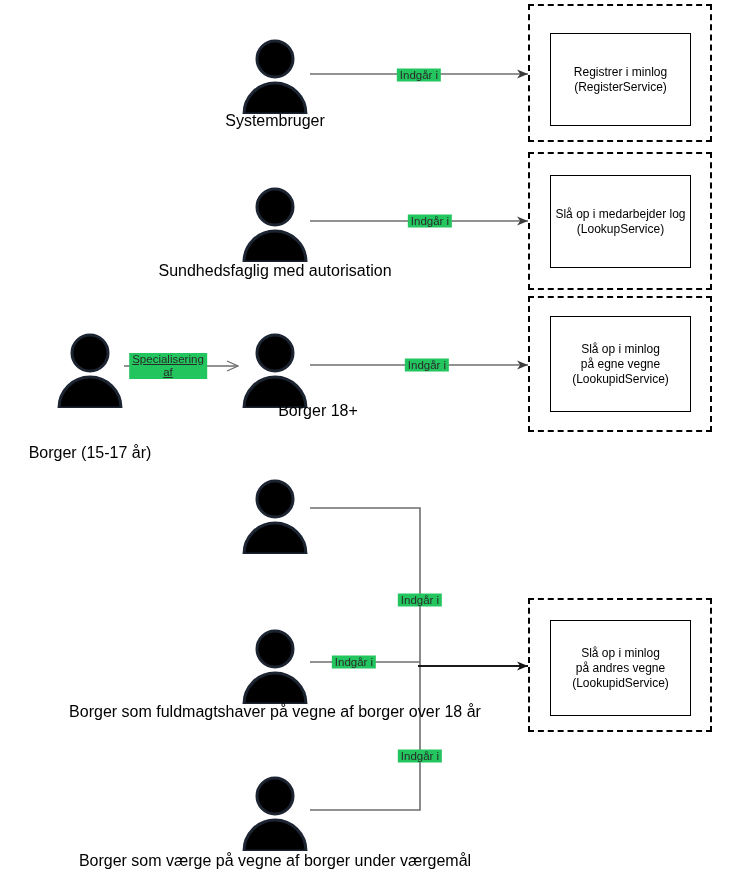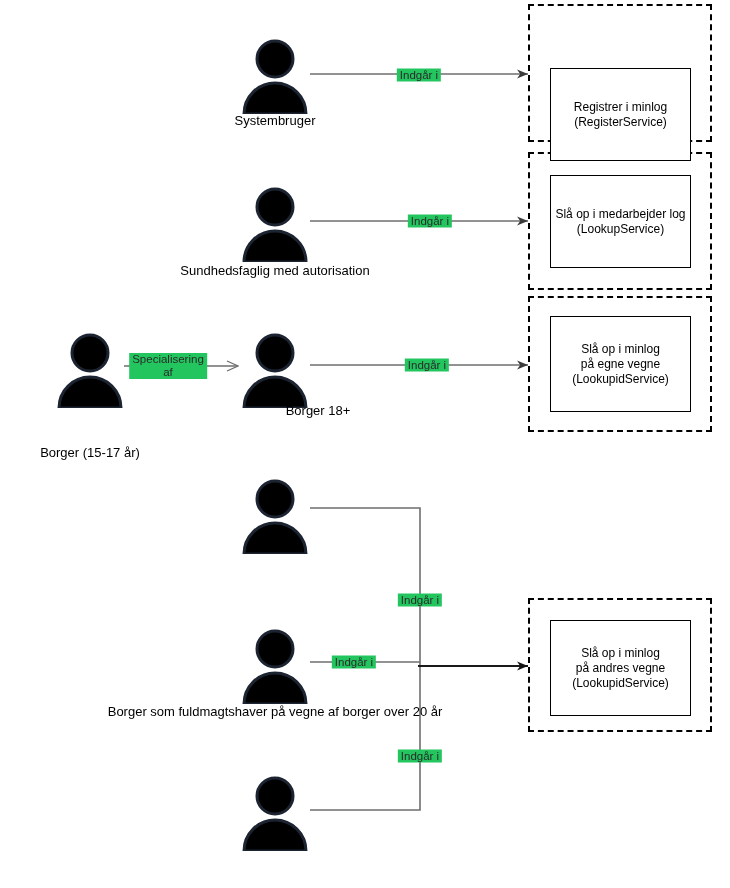--- a/index.html
+++ b/index.html
@@ -49,21 +49,21 @@
   }
   
   .actor {
     position: absolute;
     width: 70px;
     height: 76px;
   }
   .actor svg { display: block; }
   .actor-label {
     position: absolute;
-    font-size: 13px;
+    font-size: 16px;
     line-height: 14px;
     color: #000000;
     text-align: center;
     white-space: nowrap;
     transform: translateX(-50%);
   }
   
   .edge-label {
     position: absolute;
     font-size: 11.5px;
@@ -109,21 +109,21 @@
     <line x1="310" y1="662" x2="420" y2="662" stroke="#6e6e6e" stroke-width="1.4"></line>
 
     <line x1="418" y1="666" x2="528" y2="666" stroke="#1a1a1a" stroke-width="2" marker-end="url(#arrow-filled-dark)"></line>
   </svg>
 
   <div class="boundary" style="left:528px; top:4px; width:184px; height:138px;"></div>
   <div class="boundary" style="left:528px; top:152px; width:184px; height:138px;"></div>
   <div class="boundary" style="left:528px; top:296px; width:184px; height:136px;"></div>
   <div class="boundary" style="left:528px; top:598px; width:184px; height:134px;"></div>
 
-  <div class="service-box" style="left:550px; top:33px; width:141px; height:93px;margin-top:35px;">Registrer i minlog
+  <div class="service-box" style="left:550px; top:33px; width:141px; height:93px;">Registrer i minlog
 (RegisterService)</div>
 
   <div class="service-box" style="left:550px; top:175px; width:141px; height:93px;">Slå op i medarbejder log
 (LookupService)</div>
 
   <div class="service-box" style="left:550px; top:316px; width:141px; height:96px;">Slå op i minlog
 på egne vegne
 (LookupidService)</div>
 
   <div class="service-box" style="left:550px; top:620px; width:141px; height:96px;">Slå op i minlog
@@ -168,34 +168,35 @@
       <path d="M4,76 A31,31 0 0 1 66,76 Z" fill="#000000" stroke="#1c2431" stroke-width="3"></path>
     </svg>
   </div>
 
   <div class="actor" style="left:240px; top:628px;">
     <svg width="70" height="76" viewBox="0 0 70 76" xmlns="http://www.w3.org/2000/svg">
       <circle cx="35" cy="21" r="18" fill="#000000" stroke="#1c2431" stroke-width="3"></circle>
       <path d="M4,76 A31,31 0 0 1 66,76 Z" fill="#000000" stroke="#1c2431" stroke-width="3"></path>
     </svg>
   </div>
-  <div class="actor-label" style="left:275px; top:705px;">Borger som fuldmagtshaver på vegne af borger over 20 år</div>
+  <div class="actor-label" style="left:275px; top:705px;">Borger som fuldmagtshaver på vegne af borger over 18 år</div>
 
   <div class="actor" style="left:240px; top:775px;">
     <svg width="70" height="76" viewBox="0 0 70 76" xmlns="http://www.w3.org/2000/svg">
       <circle cx="35" cy="21" r="18" fill="#000000" stroke="#1c2431" stroke-width="3"></circle>
       <path d="M4,76 A31,31 0 0 1 66,76 Z" fill="#000000" stroke="#1c2431" stroke-width="3"></path>
     </svg>
   </div>
+  <div class="actor-label" style="left:275px; top:854px;">Borger som værge på vegne af borger under værgemål</div>
 
   <div class="edge-label" style="left:419px; top:75px;">Indgår i</div>
 
   <div class="edge-label" style="left:430px; top:221px;">Indgår i</div>
 
-  <div class="edge-label" style="left:168px; top:366px;">Specialisering
+  <div class="edge-label" style="left:168px; top:366px;text-decoration:underline;">Specialisering
 af</div>
 
   <div class="edge-label" style="left:427px; top:365px;">Indgår i</div>
 
   <div class="edge-label" style="left:420px; top:600px;">Indgår i</div>
 
   <div class="edge-label" style="left:354px; top:662px;">Indgår i</div>
 
   <div class="edge-label" style="left:420px; top:756px;">Indgår i</div>
 

